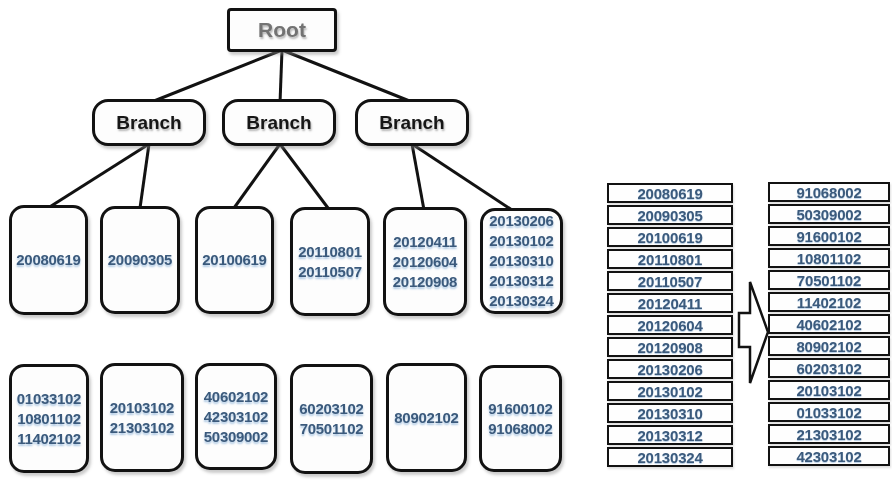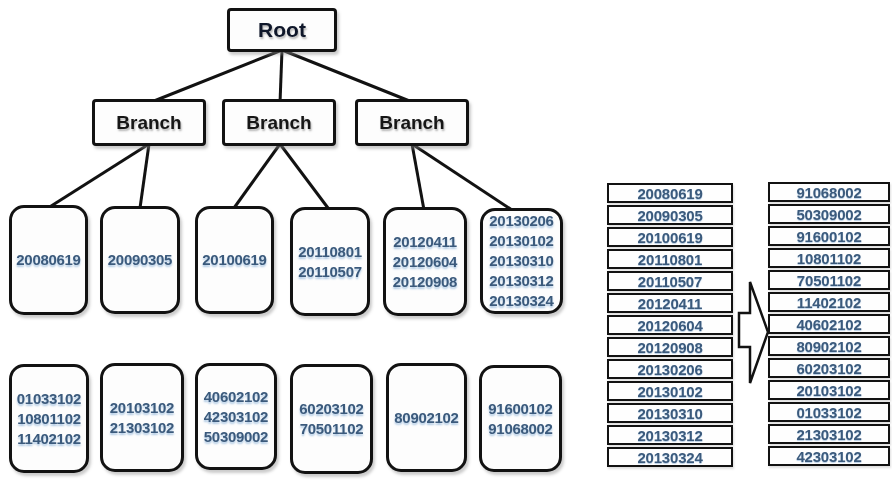--- a/index.html
+++ b/index.html
@@ -6,23 +6,23 @@
   .stage{
     position:relative;width:892px;height:485px;background:#ffffff;
     font-family:"Liberation Sans", sans-serif;overflow:hidden;
   }
   .connectors{position:absolute;left:0;top:0;z-index:0;pointer-events:none;}
   .node{
     position:absolute;z-index:2;background:#fdfdfd;border:3px solid #121212;
     display:flex;align-items:center;justify-content:center;
     box-shadow:2px 3px 3px rgba(140,140,140,.45);box-sizing:border-box;
   }
-  .rootbox{border-radius:4px;font-size:21px;font-weight:bold;color:#0f172a;
+  .rootbox{border-radius:4px;font-size:21px;font-weight:bold;color:#737373;
     text-shadow:1px 2px 2px rgba(120,120,120,.55);}
-  .branchbox{border-radius:4px;font-size:19px;font-weight:bold;color:#161616;
+  .branchbox{border-radius:16px;font-size:19px;font-weight:bold;color:#161616;
     text-shadow:1px 2px 2px rgba(120,120,120,.55);}
   .leafbox{
     border-radius:15px;flex-direction:column;justify-content:center;
     font-size:15px;font-weight:bold;color:#3b5a7c;letter-spacing:-.3px;
   }
   .leaf-line{
     line-height:20px;white-space:nowrap;
     text-shadow:0 2px 2px rgba(165,195,225,.9);
   }
   .vtable{

